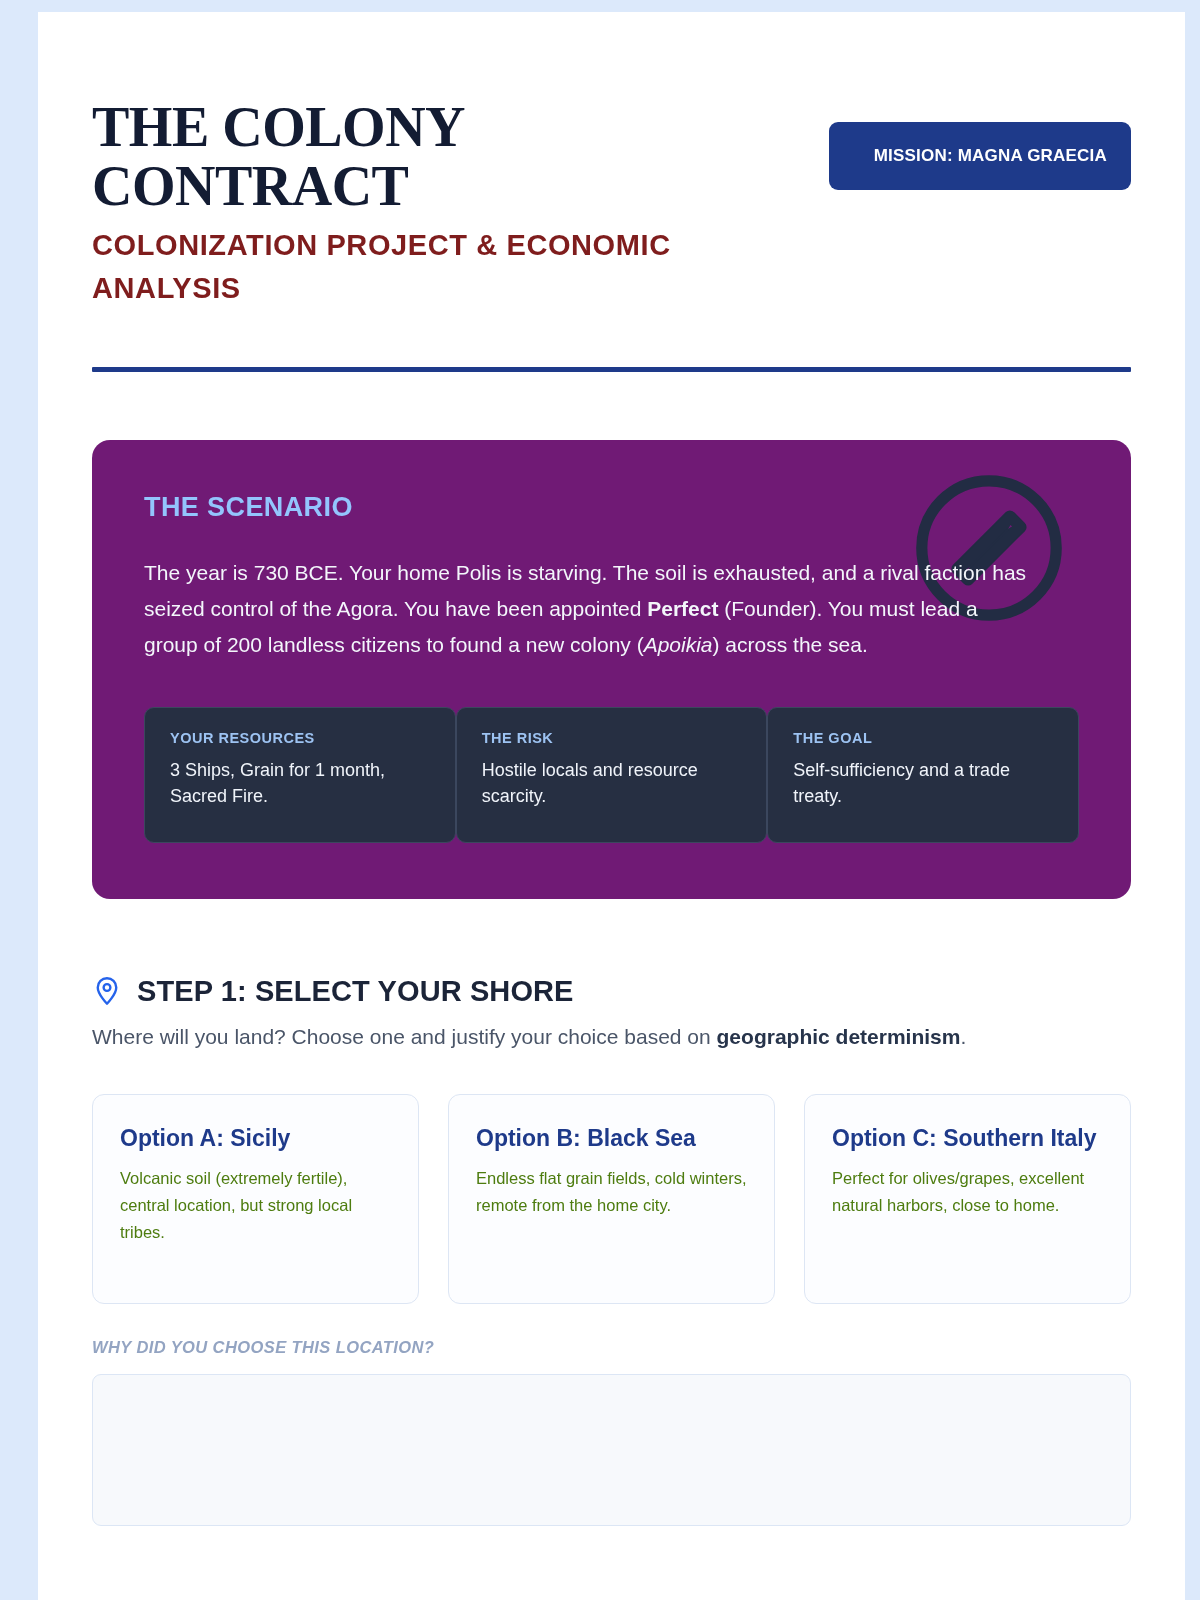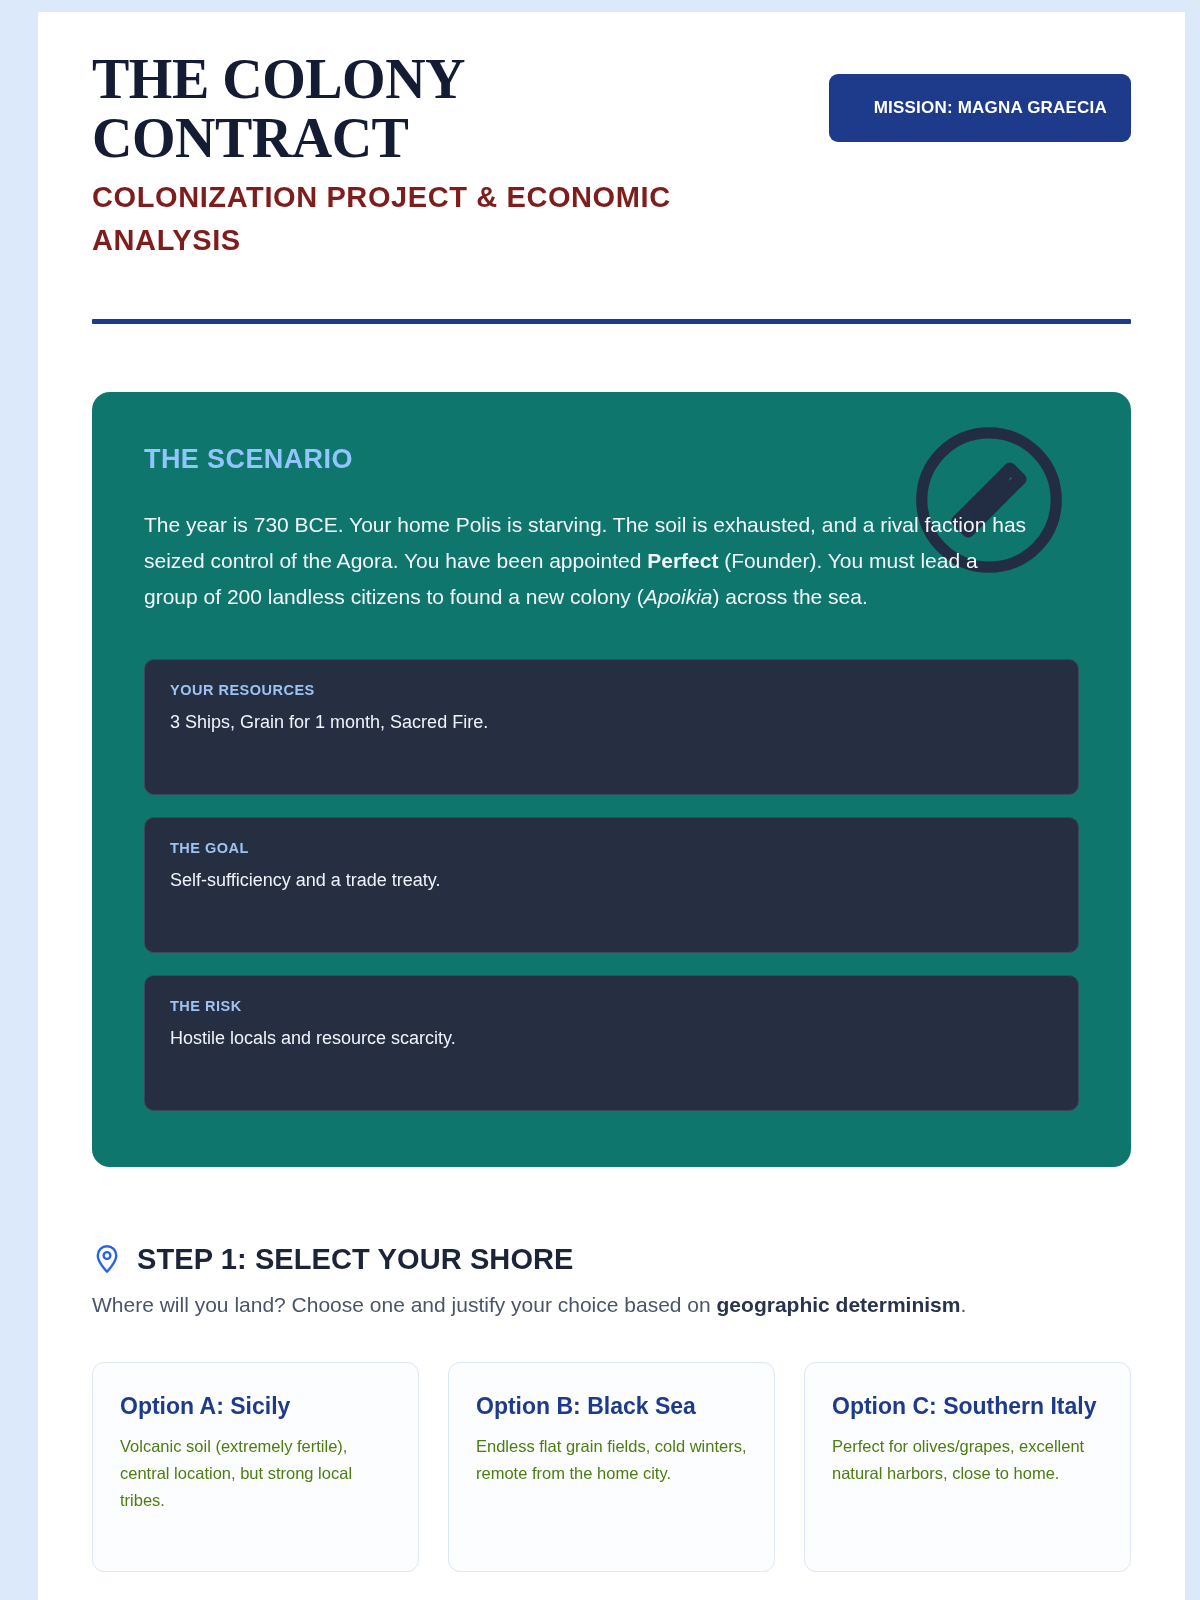--- a/index.html
+++ b/index.html
@@ -23,21 +23,21 @@
     min-height: 1600px;
     background: #ffffff;
     padding: 0 54px;
   }
 
   
   .header {
     display: flex;
     align-items: flex-start;
     justify-content: space-between;
-    padding-top: 38px;
+    padding-top: 86px;
     gap: 34px;
   }
 
   .title-block { flex: 1 1 auto; max-width: 700px; }
 
   .main-title {
     font-family: "Liberation Serif", serif;
     font-weight: bold;
     font-size: 56px;
     line-height: 1.06;
@@ -74,21 +74,21 @@
     margin-top: 57px;
     height: 5px;
     background: #1e3a8a;
     border-radius: 1px;
   }
 
   
   .scenario {
     position: relative;
     margin-top: 68px;
-    background: #0f766e;
+    background: #701a75;
     border-radius: 18px;
     padding: 52px 52px 56px;
     overflow: hidden;
   }
 
   .watermark {
     position: absolute;
     right: 62px;
     top: 28px;
     width: 160px;
@@ -111,23 +111,21 @@
     font-size: 21px;
     line-height: 1.72;
     color: #f3f6fb;
     max-width: 890px;
   }
   .scenario-body b { font-weight: bold; }
   .scenario-body i { font-style: italic; }
 
   .info-row {
     display: flex;
-    gap: 22px;
     margin-top: 44px;
-    flex-direction: column;
   }
 
   .info-box {
     flex: 1 1 0;
     background: #262f42;
     border: 1px solid #3b475e;
     border-radius: 10px;
     padding: 22px 25px 28px;
     min-height: 136px;
   }
@@ -256,26 +254,26 @@
     <h2 class="scenario-title">THE SCENARIO</h2>
 
     <p class="scenario-body"><span>The year is 730 BCE. Your home Polis is starving. The soil is exhausted, and a rival faction has seized control of the Agora. You have been appointed </span><b>Perfect</b><span> (Founder). You must lead a group of 200 landless citizens to found a new colony (</span><i>Apoikia</i><span>) across the sea.</span></p>
 
     <div class="info-row">
       <div class="info-box">
         <div class="info-label">YOUR RESOURCES</div>
         <div class="info-value">3 Ships, Grain for 1 month, Sacred Fire.</div>
       </div>
       <div class="info-box">
+        <div class="info-label">THE RISK</div>
+        <div class="info-value">Hostile locals and resource scarcity.</div>
+      </div>
+      <div class="info-box">
         <div class="info-label">THE GOAL</div>
         <div class="info-value">Self-sufficiency and a trade treaty.</div>
-      </div>
-      <div class="info-box">
-        <div class="info-label">THE RISK</div>
-        <div class="info-value">Hostile locals and resource scarcity.</div>
       </div>
     </div>
   </section>
 
   <section>
 
     <div class="step-head">
       <svg class="pin-icon" viewBox="0 0 24 24" aria-hidden="true">
         <path d="M12 1.8c-4.1 0-7.4 3.3-7.4 7.4 0 5.4 7.4 13 7.4 13s7.4-7.6 7.4-13c0-4.1-3.3-7.4-7.4-7.4z" fill="none" stroke="#2563eb" stroke-width="1.9" stroke-linejoin="round"></path>
         <circle cx="12" cy="9.2" r="2.7" fill="none" stroke="#2563eb" stroke-width="1.9"></circle>

